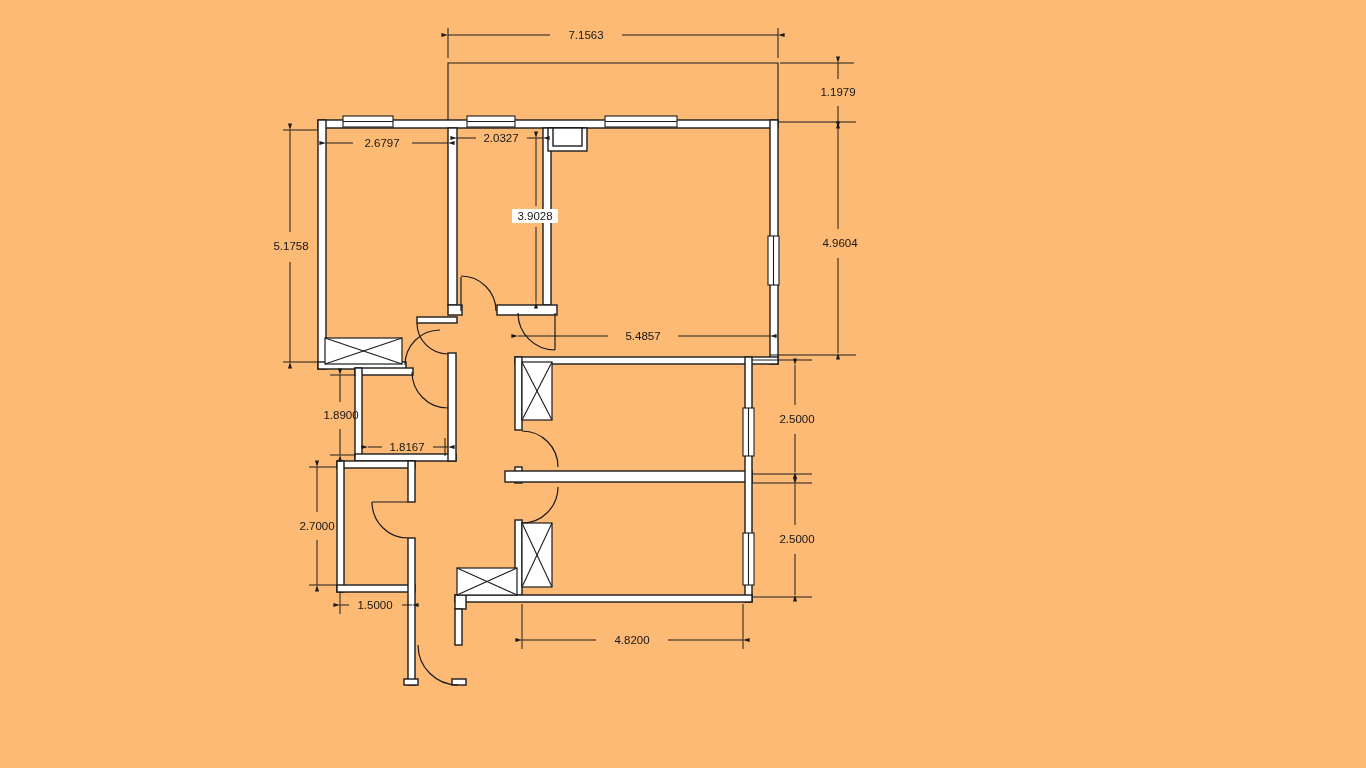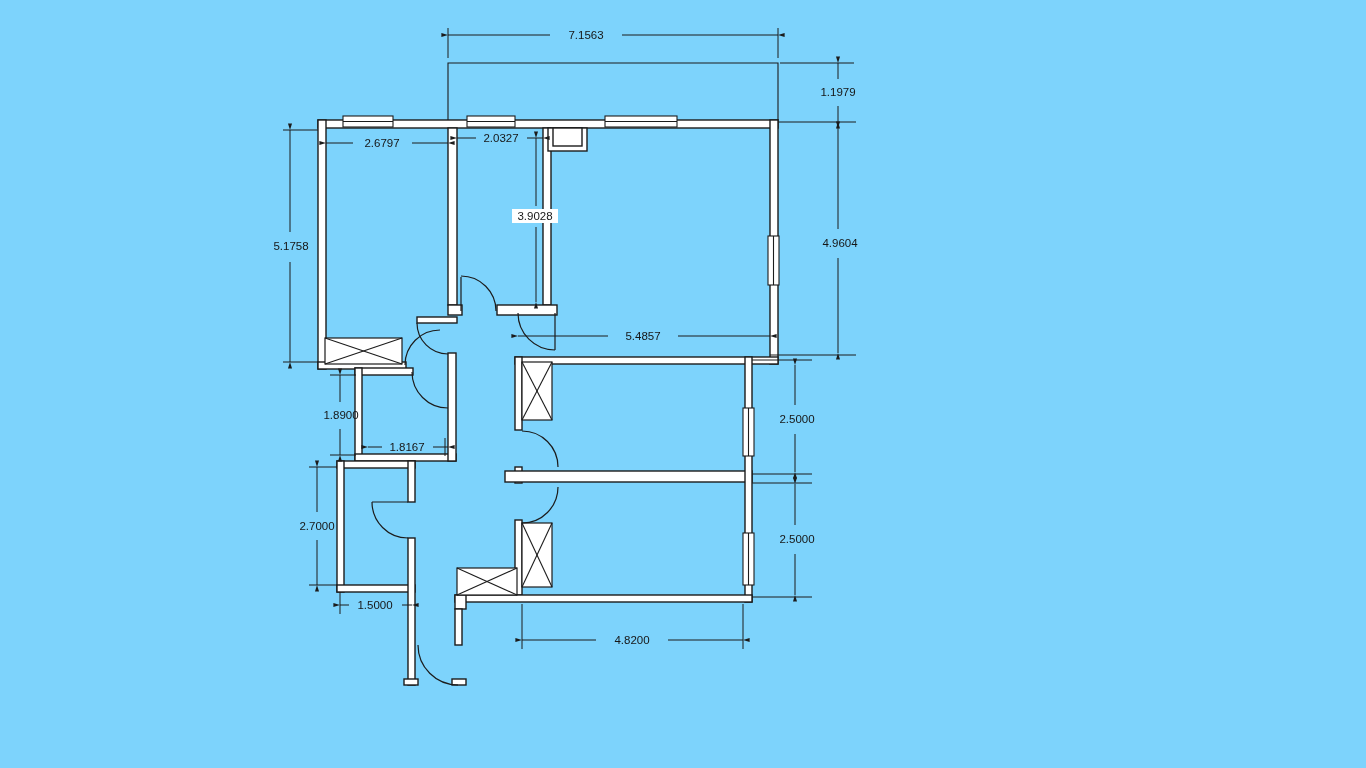--- a/index.html
+++ b/index.html
@@ -1,16 +1,16 @@
 <!DOCTYPE html>
 <html><head>
 <meta charset="utf-8">
 <style>
   html,body{margin:0;padding:0;background:#ffffff;}
-  .stage{position:relative;width:1366px;height:768px;background:#7dd3fc;overflow:hidden;}
+  .stage{position:relative;width:1366px;height:768px;background:#fdba74;overflow:hidden;}
   svg{position:absolute;left:0;top:0;}
   .wall{fill:#ffffff;stroke:#1c1c1c;stroke-width:1.4;}
   .thin{fill:none;stroke:#1c1c1c;stroke-width:1.1;}
   .arc{fill:none;stroke:#1c1c1c;stroke-width:1.2;}
   .dim{fill:none;stroke:#1c1c1c;stroke-width:1;}
   .xbox{fill:#ffffff;stroke:#1c1c1c;stroke-width:1.2;}
   .win{fill:#ffffff;stroke:#1c1c1c;stroke-width:1.1;}
   .lbl{font-family:"Liberation Sans", sans-serif;font-size:11.5px;fill:#161616;text-anchor:middle;}
   .lblbg{fill:#ffffff;}
 </style>

